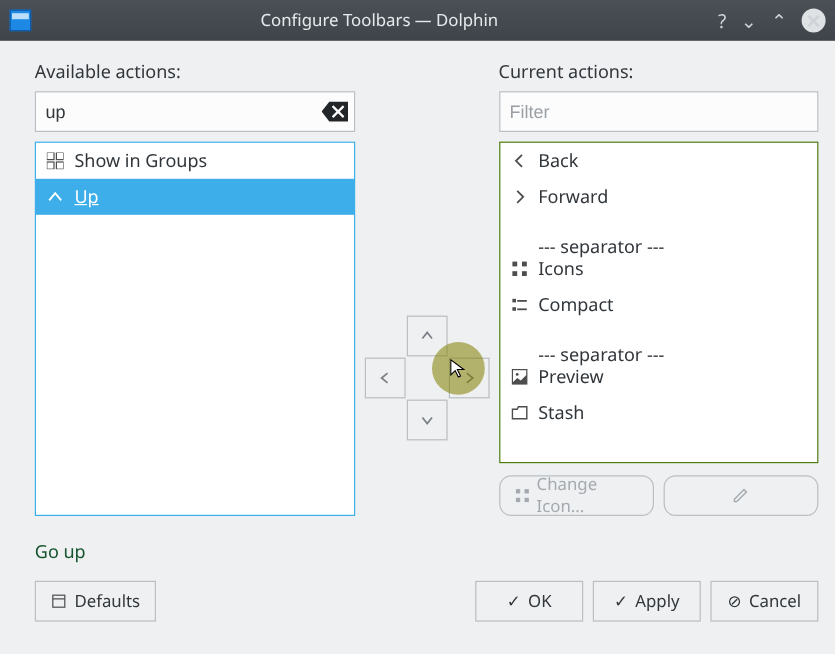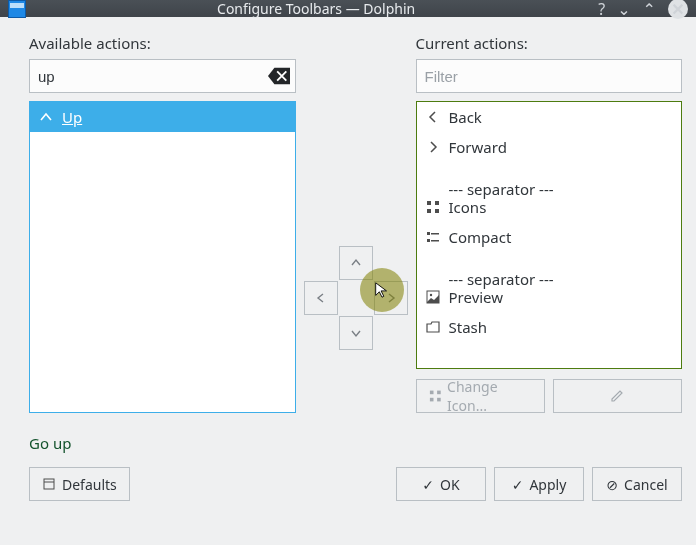--- a/index.html
+++ b/index.html
@@ -8,21 +8,21 @@
     padding: 0;
     font-family: "Noto Sans", "Segoe UI", Arial, sans-serif;
     font-size: 14px;
     color: #31363b;
     background: #eff0f1;
     width: 696px;
     height: 545px;
     overflow: hidden;
   }
   .titlebar {
-    height: 17px;
+    height: 34px;
     background: linear-gradient(to bottom, #4a5056, #3f444a);
     color: #dfe2e5;
     display: flex;
     align-items: center;
     padding: 0 8px;
     font-size: 14px;
   }
   .titlebar .app-icon {
     width: 18px; height: 18px;
     background: #1e88e5;
@@ -169,21 +169,21 @@
     border: 1px solid #b9bfc4;
     background: #eff0f1;
     color: #31363b;
     display: inline-flex;
     align-items: center;
     justify-content: center;
     gap: 6px;
     padding: 0 12px;
     font-size: 14px;
   }
-  .btn.disabled { color: #a4aab0; }
+  .btn.disabled { color: #a4aab0; border-radius: 10px; }
   .below-lists {
     margin-top: 10px;
     display: flex;
     gap: 8px;
   }
   .below-lists .btn { flex: 1; }
   .status-line {
     margin-top: 20px;
     font-size: 15px;
     color: #14532d;
@@ -225,20 +225,31 @@
         <input class="filter" type="text" value="up" style="">
         <div class="clear-btn">
           <svg viewBox="0 0 24 18">
               <path d="M7 0 L24 0 L24 18 L7 18 L0 9 Z" fill="#232629"></path>
               <path d="M10 4 L20 14 M20 4 L10 14" stroke="#fff" stroke-width="2"></path>
             </svg>
         </div>
       </div>
       <div class="left-col-fixed-height">
         <div class="listbox selected-focus">
+          <div class="list-item">
+            <span class="item-icon">
+              <svg viewBox="0 0 14 14">
+                  <rect x="0" y="0" width="6" height="6" fill="none" stroke="#4d4d4d"></rect>
+                  <rect x="8" y="0" width="6" height="6" fill="none" stroke="#4d4d4d"></rect>
+                  <rect x="0" y="8" width="6" height="6" fill="none" stroke="#4d4d4d"></rect>
+                  <rect x="8" y="8" width="6" height="6" fill="none" stroke="#4d4d4d"></rect>
+                </svg>
+            </span>
+            <span class="item-text">Show in Groups</span>
+          </div>
           <div class="list-item selected">
             <span class="item-icon">
               <svg viewBox="0 0 14 14">
                   <path d="M2 10 L7 4 L12 10" fill="none" stroke="#ffffff" stroke-width="1.6"></path>
                 </svg>
             </span>
             <span class="item-text">Up</span>
           </div>
         </div>
       </div>

